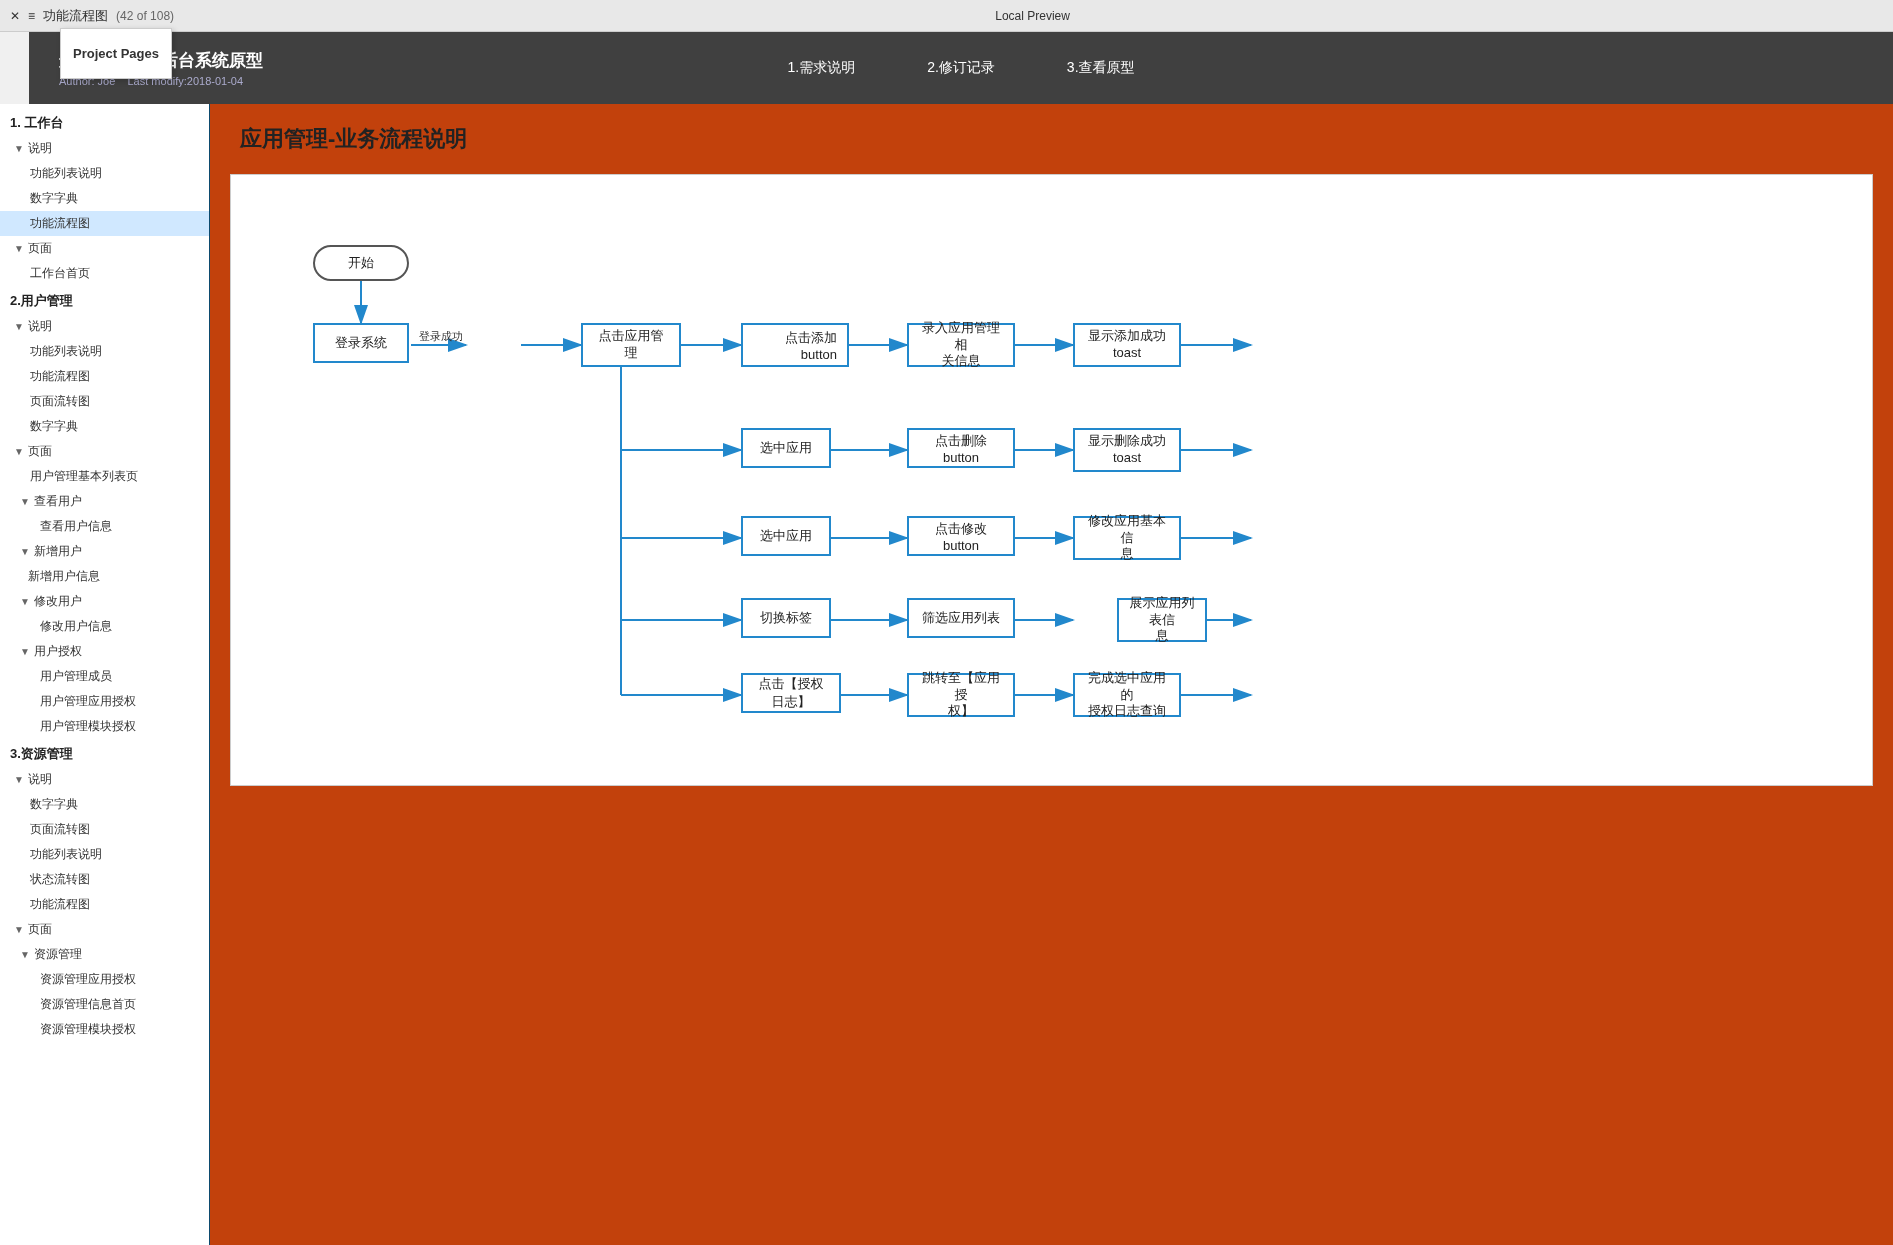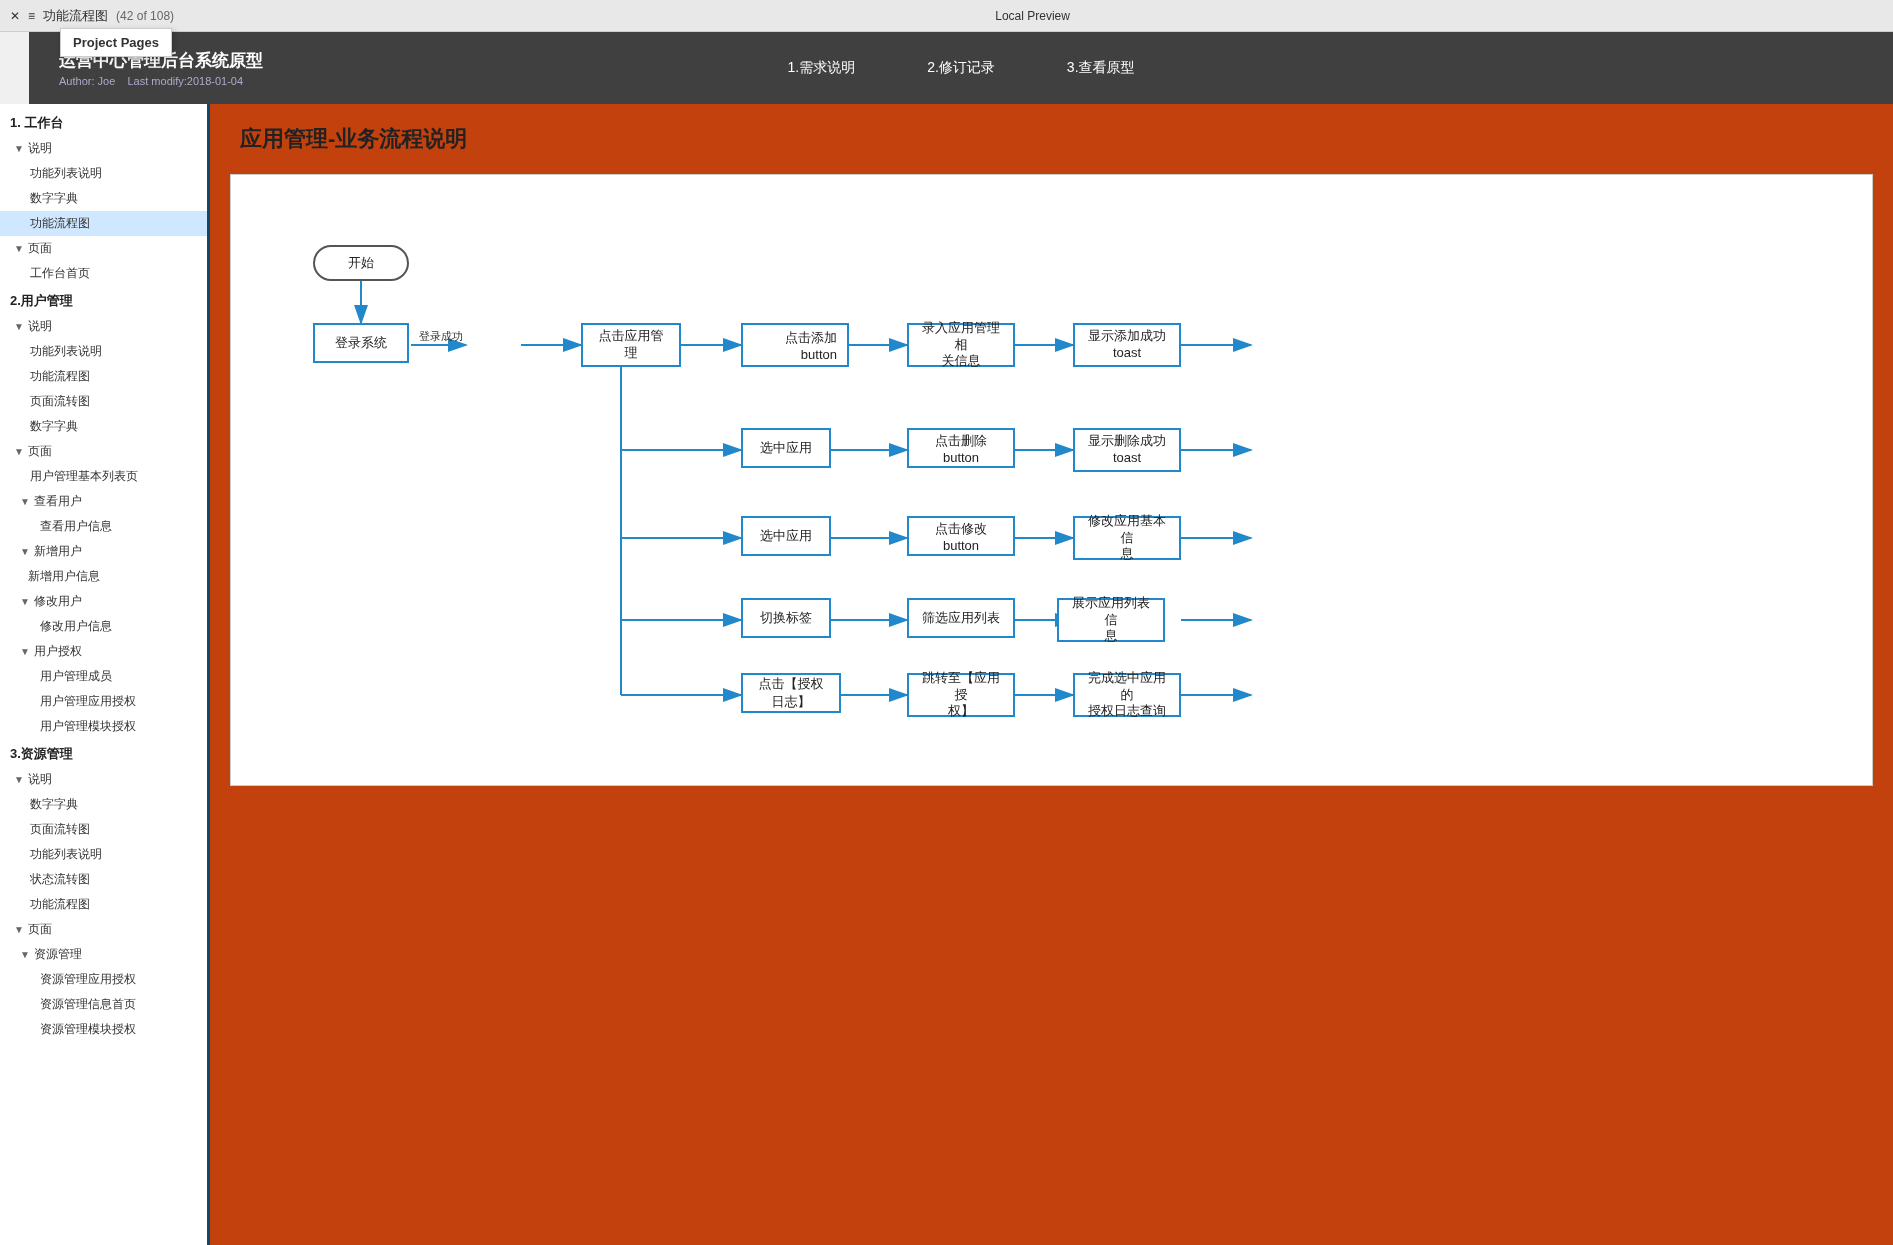--- a/index.html
+++ b/index.html
@@ -19,21 +19,21 @@
     }
     .top-bar-title { flex: 1; text-align: center; color: #333; }
 
     
     .project-pages-popup {
       position: absolute;
       top: 28px;
       left: 60px;
       background: #fff;
       border: 1px solid #ccc;
-      padding: 6px 12px;
+      padding: 17px 12px;
       font-size: 13px;
       font-weight: bold;
       color: #333;
       z-index: 100;
       box-shadow: 2px 2px 6px rgba(0,0,0,0.2);
     }
 
     
     .header {
       height: 72px;
@@ -61,21 +61,21 @@
     
     .main-layout {
       display: flex;
       height: calc(1245px - 32px - 72px);
     }
 
     
     .sidebar {
       width: 210px;
       background: #fff;
-      border-right: 3px solid #0c4a6e;
+      border-right: 1px solid #0c4a6e;
       overflow-y: auto;
       flex-shrink: 0;
       padding: 4px 0;
     }
     .sidebar-section-title {
       font-size: 13px;
       font-weight: bold;
       color: #222;
       padding: 6px 10px 4px 10px;
       cursor: pointer;
@@ -354,21 +354,21 @@
         <div class="node node-rect" style="left:490px; top:223px; width:86px; height:40px;">选中应用</div>
         <div class="node node-rect" style="left:656px; top:223px; width:108px; height:40px;">点击删除button</div>
         <div class="node node-rect" style="left:822px; top:223px; width:108px; height:44px; line-height:1.3;">显示删除成功<br>toast</div>
 
         <div class="node node-rect" style="left:490px; top:311px; width:86px; height:40px;">选中应用</div>
         <div class="node node-rect" style="left:656px; top:311px; width:108px; height:40px;">点击修改button</div>
         <div class="node node-rect" style="left:822px; top:311px; width:108px; height:44px; line-height:1.3;">修改应用基本信<br>息</div>
 
         <div class="node node-rect" style="left:490px; top:393px; width:80px; height:40px;">切换标签</div>
         <div class="node node-rect" style="left:656px; top:393px; width:108px; height:40px;font-family:Liberation Serif, serif;">筛选应用列表</div>
-        <div class="node node-rect" style="left:806px; top:393px; width:108px; height:44px; line-height:1.3;">展示应用列表信<br>息</div>
+        <div class="node node-rect" style="left:866px; top:393px; width:90px; height:44px; line-height:1.3;">展示应用列表信<br>息</div>
 
         <div class="node node-rect" style="left:490px; top:468px; width:100px; height:40px;">点击【授权日志】</div>
         <div class="node node-rect" style="left:656px; top:468px; width:108px; height:44px; line-height:1.3;">跳转至【应用授<br>权】</div>
         <div class="node node-rect" style="left:822px; top:468px; width:108px; height:44px; line-height:1.3;">完成选中应用的<br>授权日志查询</div>
 
       </div>
     </div>
   </div>
 
 </div>

